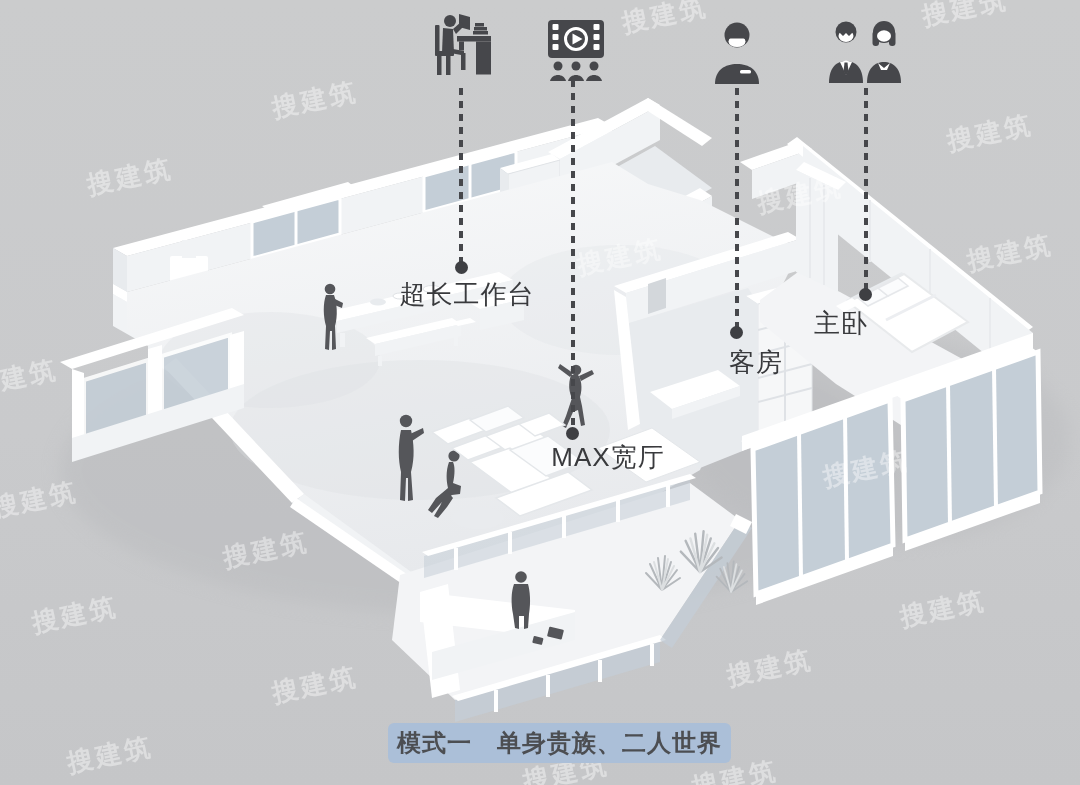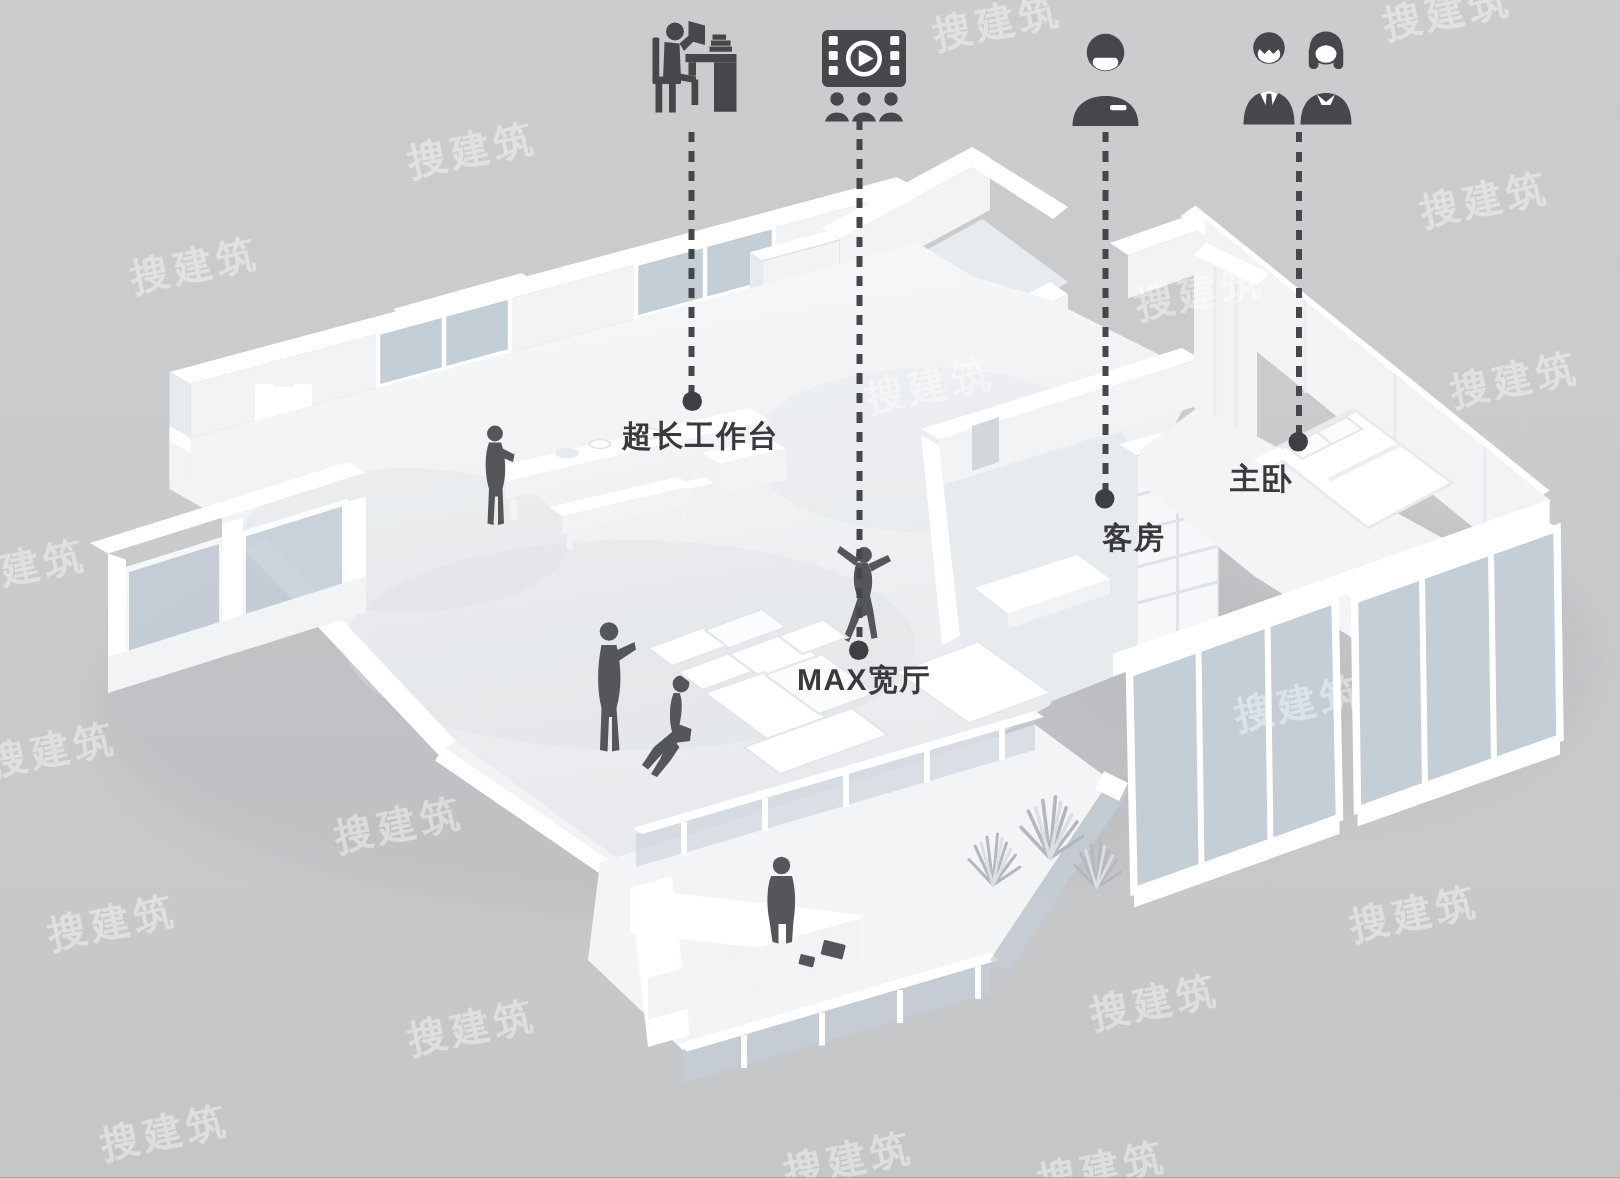--- a/index.html
+++ b/index.html
@@ -19,22 +19,22 @@
   .c-shadow{fill:var(--shadow);}
   
   .wm{position:absolute;transform:translate(-50%,-50%) rotate(-12deg);
       font-size:26px;font-weight:bold;letter-spacing:3px;color:var(--watermark);
       white-space:nowrap;pointer-events:none;user-select:none;}
   
   .callout-icon{position:absolute;}
   .dash{position:absolute;width:3.5px;
         background:repeating-linear-gradient(to bottom,var(--ink) 0 7px,transparent 7px 13px);}
   .dot{position:absolute;width:13px;height:13px;border-radius:50%;background:#3e3f43;}
-  .lbl{position:absolute;transform:translateX(-50%);font-size:20px;color:var(--label-text);
-       font-weight:700;letter-spacing:1px;white-space:nowrap;}
+  .lbl{position:absolute;transform:translateX(-50%);font-size:26px;color:var(--label-text);
+       font-weight:400;letter-spacing:1px;white-space:nowrap;}
   .caption{position:absolute;left:388px;top:723px;width:343px;height:40px;border-radius:6px;
            background:var(--badge-background);color:var(--badge-text);font-size:24px;
            font-weight:bold;display:flex;align-items:center;justify-content:center;
            letter-spacing:1px;white-space:nowrap;}
 </style>
 </head>
 <body>
 
 <div class="stage">
 
@@ -398,19 +398,20 @@
     <div class="dash" style="left:571px;top:80px;height:348px"></div>
     <div class="dash" style="left:735px;top:88px;height:239px"></div>
     <div class="dash" style="left:864px;top:88px;height:201px"></div>
 
     <div class="dot" style="left:455px;top:261px"></div>
     <div class="dot" style="left:566px;top:427px"></div>
     <div class="dot" style="left:730px;top:326px"></div>
     <div class="dot" style="left:859px;top:288px"></div>
 
     <div class="lbl" style="left:467px;top:277px">超长工作台</div>
-    <div class="lbl" style="left:576px;top:440px">MAX宽厅</div>
+    <div class="lbl" style="left:608px;top:440px">MAX宽厅</div>
     <div class="lbl" style="left:756px;top:345px">客房</div>
     <div class="lbl" style="left:841px;top:306px">主卧</div>
   </div>
 
+  <div class="caption">模式一　单身贵族、二人世界</div>
 
 </div>
 
 </body></html>

